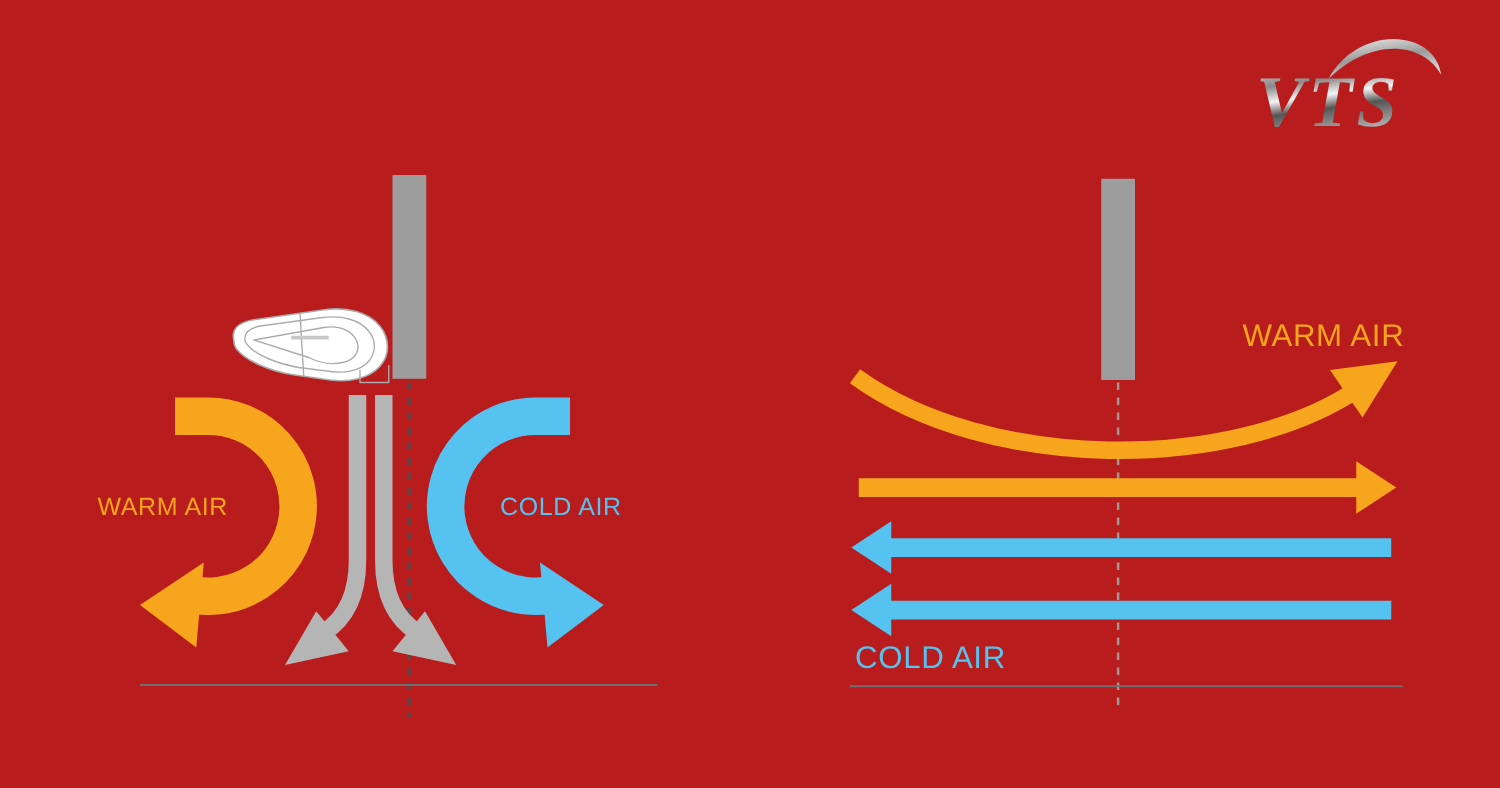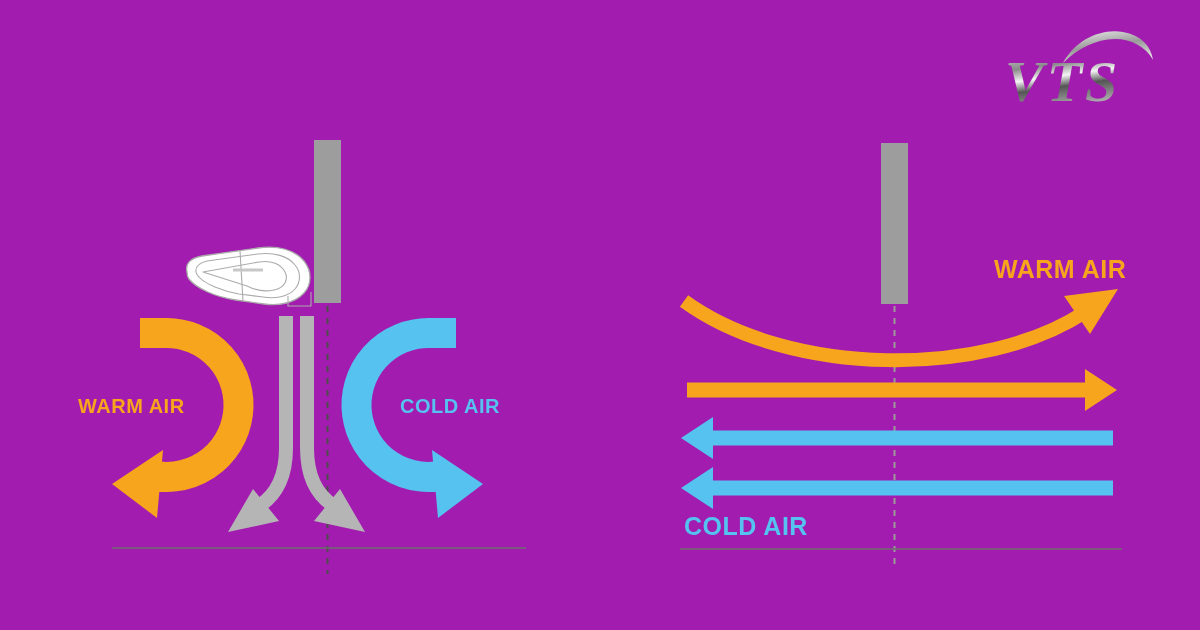--- a/index.html
+++ b/index.html
@@ -1,36 +1,36 @@
 <!DOCTYPE html>
 <html style="--warm: #F6A51C; --cold: #56C2EF; --wall: #9D9D9D; --stream: #B5B5B5; --floor: #6E6E6E; --dash_left: #4D4D4D; --dash_right: #9B9B9B; --unit_outline: #ABABAB;"><head>
 <meta charset="utf-8">
 <style>
   :root{
     --warm:#F6A51C; --cold:#56C2EF; --wall:#9D9D9D; --stream:#B5B5B5;
     --floor:#6E6E6E; --dash_left:#4D4D4D; --dash_right:#9B9B9B; --unit_outline:#ABABAB;
   }
   html,body{margin:0;padding:0;background:#fff;}
-  .canvas{position:relative;width:1200px;height:630px;background:#a21caf;overflow:hidden;
+  .canvas{position:relative;width:1200px;height:630px;background:#b91c1c;overflow:hidden;
           font-family:"Liberation Sans",sans-serif;}
   .canvas svg{position:absolute;left:0;top:0;}
   .fill-warm{fill:var(--warm);}
   .stroke-warm{stroke:var(--warm);fill:none;}
   .fill-cold{fill:var(--cold);}
   .stroke-cold{stroke:var(--cold);fill:none;}
   .fill-wall{fill:var(--wall);}
   .stroke-stream{stroke:var(--stream);fill:none;}
   .fill-stream{fill:var(--stream);}
   .dashline{fill:none;stroke-width:2;stroke-dasharray:6 6;}
   .dash-left{stroke:var(--dash_left);}
   .dash-right{stroke:var(--dash_right);}
   .floorline{stroke:var(--floor);stroke-width:1.6;fill:none;}
   .unit-solid{stroke:var(--unit_outline);fill:#fff;stroke-width:1.3;stroke-linejoin:round;}
   .unit-thin{stroke:var(--unit_outline);fill:none;stroke-width:1.1;stroke-linejoin:round;}
-  .flow-label{position:absolute;font-weight:bold;font-size:20px;letter-spacing:.5px;
+  .flow-label{position:absolute;font-weight:normal;font-size:20px;letter-spacing:.5px;
               white-space:nowrap;line-height:1;}
   .label-warm{color:var(--warm);}
   .label-cold{color:var(--cold);}
   .size-lg{font-size:25px;}
   .logo-text{font-family:"Liberation Serif",serif;font-weight:bold;font-style:italic;
              font-size:58px;letter-spacing:3px;}
 </style>
 </head>
 <body>
 

